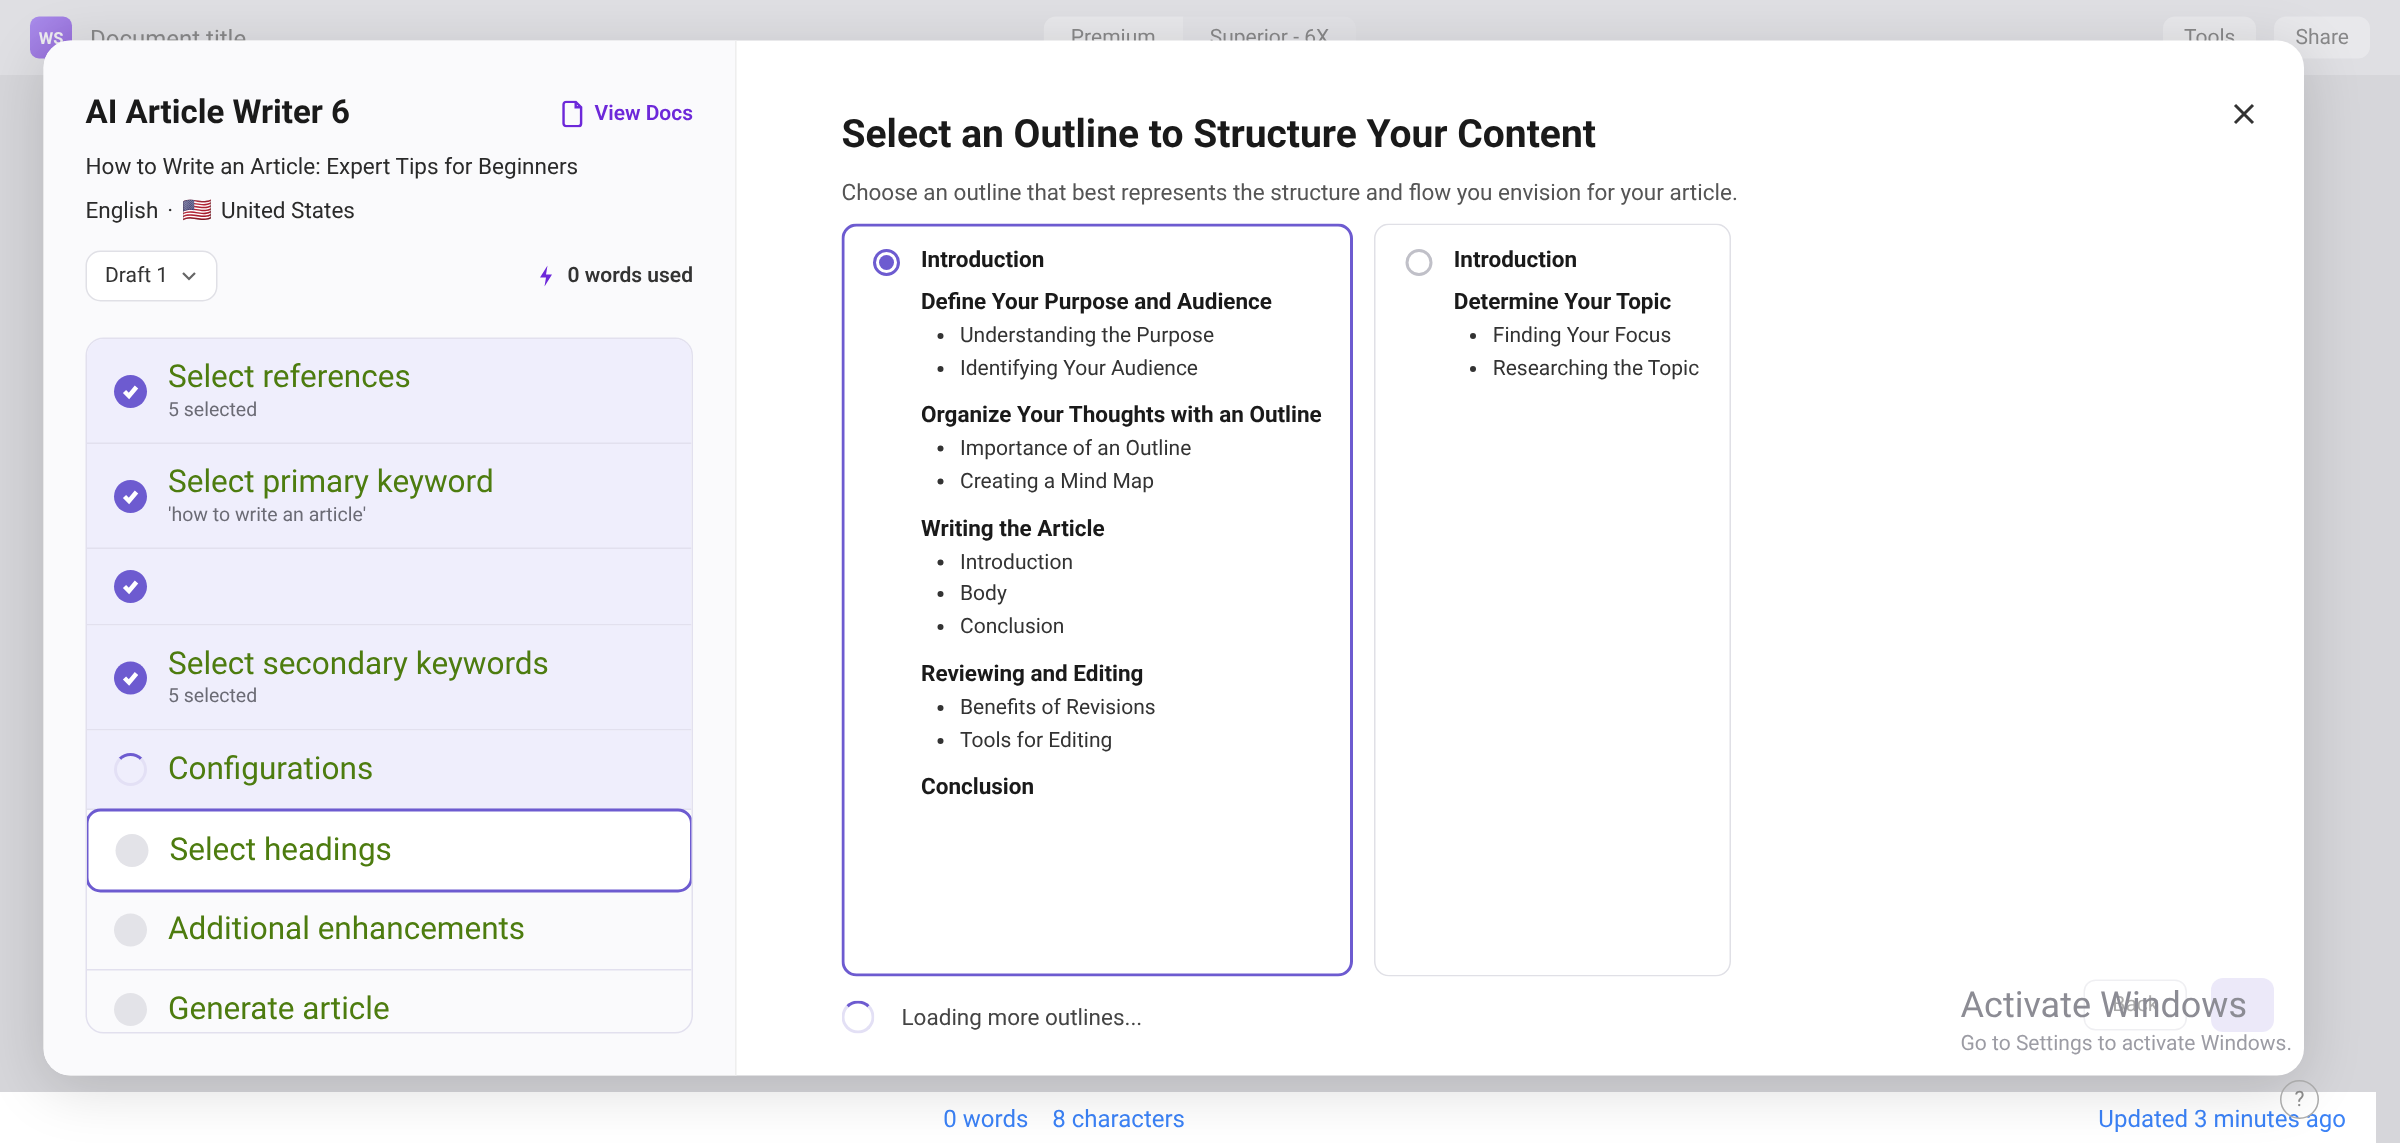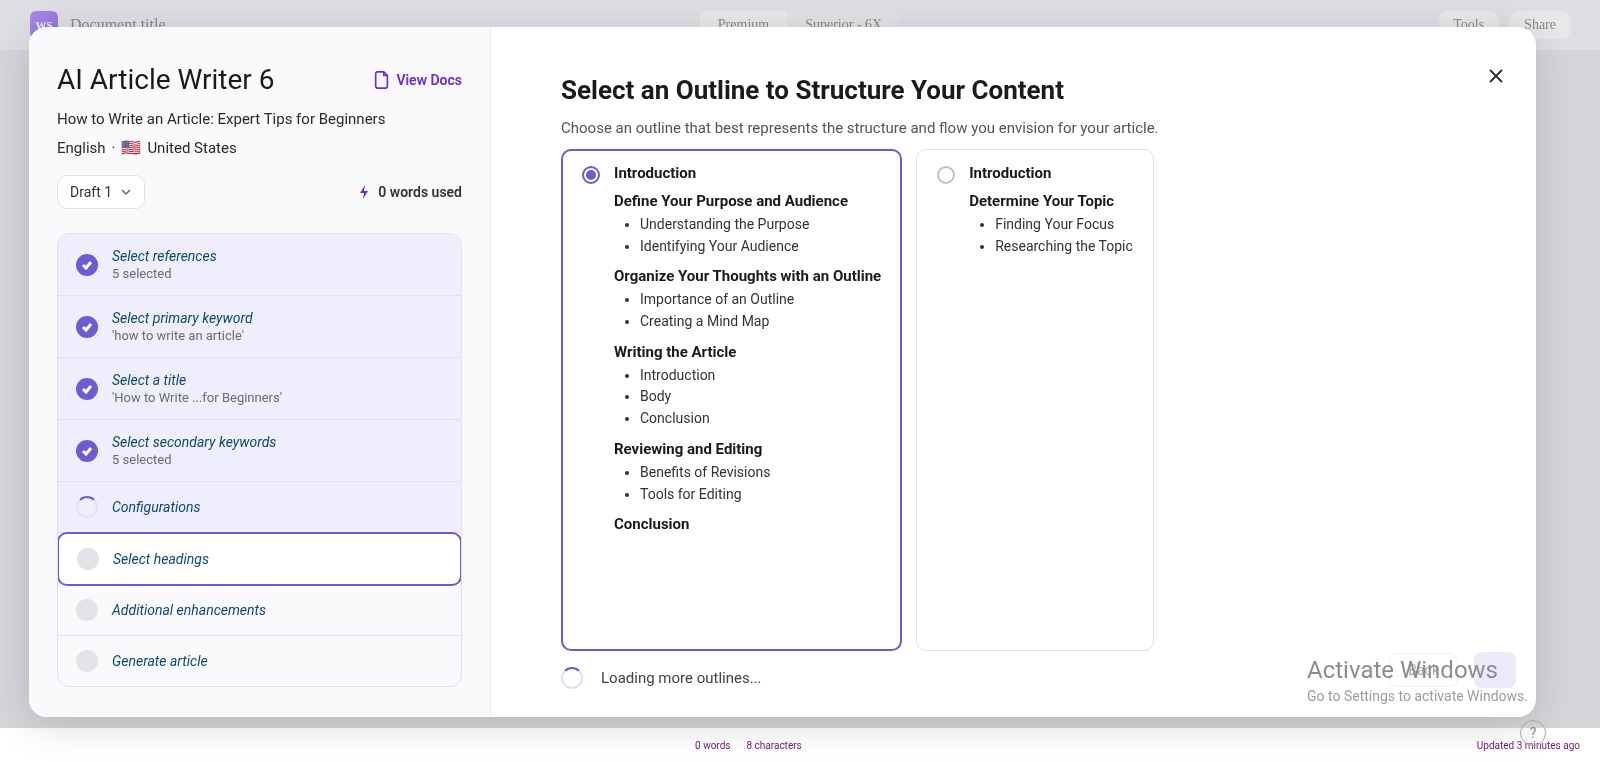--- a/index.html
+++ b/index.html
@@ -4,59 +4,59 @@
   <style>
     * { margin: 0; padding: 0; box-sizing: border-box; }
     body { font-family: -apple-system, BlinkMacSystemFont, 'Segoe UI', Roboto, sans-serif; background: #d0d0d0; width: 1600px; height: 762px; position: relative; overflow: hidden; }
     
     .backdrop {
       position: absolute; top: 0; left: 0; right: 0; bottom: 0;
       background: #d6d6da;
     }
     .bg-header {
       position: absolute; top: 0; left: 0; right: 0; height: 50px;
-      display: flex; align-items: center; padding: 0 30px;
-      background: #e5e5e9; opacity: 0.6; font-family: Liberation Serif, serif;
+      display: flex; align-items: center; padding: 0 20px;
+      background: #e5e5e9; opacity: 0.6;
     }
     .bg-logo {
       width: 28px; height: 28px; background: linear-gradient(135deg,#8b5cf6,#6d28d9);
       border-radius: 6px; display: flex; align-items: center; justify-content: center;
       color: #fff; font-size: 11px; font-weight: 700;
     }
     .bg-title { margin-left: 12px; color: #555; font-size: 16px; }
     .bg-center { position: absolute; left: 50%; transform: translateX(-50%); display: flex; gap: 0; }
     .bg-pill { padding: 6px 18px; font-size: 14px; color: #555; background: #f5f5f7; border-radius: 8px 0 0 8px; }
     .bg-pill.right { border-radius: 0 8px 8px 0; background: #ebebef; }
     .bg-right { margin-left: auto; display: flex; gap: 12px; }
     .bg-btn { padding: 6px 14px; background: #f5f5f7; border-radius: 8px; color: #555; font-size: 14px; }
     .bg-footer {
-      position: absolute; bottom: 0; left: 0; right: 0; height: 34px;
+      position: absolute; bottom: 0; left: 0; right: 16px; height: 34px;
       display: flex; align-items: center; padding: 0 20px;
-      background: #fff; font-size: 10px; color: #701a75;
+      background: #fff; font-size: 16px; color: #3b82f6;
     }
     .bg-footer .center { margin-left: auto; margin-right: auto; display: flex; gap: 16px; }
     .bg-footer .right { }
 
     .modal {
       position: absolute; top: 27px; left: 29px; right: 64px; bottom: 45px;
       background: #fff; border-radius: 18px; display: flex; overflow: hidden;
       box-shadow: 0 8px 40px rgba(0,0,0,0.15);
     }
     .close-btn {
       position: absolute; top: 62px; right: 90px; z-index: 50;
       width: 28px; height: 28px; cursor: pointer; display: flex; align-items: center; justify-content: center;
     }
     .close-btn svg { width: 20px; height: 20px; stroke: #333; stroke-width: 2; }
 
     .sidebar {
       width: 462px; background: #fafafc; padding: 36px 28px 28px 28px;
       border-right: 1px solid #eee; display: flex; flex-direction: column;
     }
     .sb-head-row { display: flex; justify-content: space-between; align-items: center; }
-    .sb-title { font-size: 28px; font-weight: 400; color: #1a1a1a; }
+    .sb-title { font-size: 22px; font-weight: 700; color: #1a1a1a; }
     .view-docs { display: inline-flex; align-items: center; gap: 6px; color: #6d28d9; font-size: 14px; font-weight: 600; cursor: pointer; }
     .view-docs svg { width: 16px; height: 18px; stroke: #6d28d9; stroke-width: 1.8; fill: none; }
     .sb-subtitle { margin-top: 14px; font-size: 15px; color: #2a2a2a; }
     .sb-loc { margin-top: 10px; font-size: 15px; color: #2a2a2a; display: flex; align-items: center; gap: 6px; }
     .flag { display: inline-block; font-size: 16px; }
     .sb-row2 { margin-top: 18px; display: flex; justify-content: space-between; align-items: center; }
     .draft-dd { border: 1px solid #e0e0e6; border-radius: 10px; padding: 8px 12px; display: inline-flex; align-items: center; gap: 8px; font-size: 14px; color: #333; cursor: pointer; background: #fff; }
     .chev { width: 12px; height: 12px; }
     .words-used { display: inline-flex; align-items: center; gap: 6px; font-size: 14px; color: #333; font-weight: 600; }
     .words-used svg { width: 14px; height: 14px; fill: #6d28d9; }
@@ -67,21 +67,21 @@
     .step.done { background: #efeefc; }
     .step.progress { background: #efeefc; }
     .step.current { background: #fff; border: 2px solid #6d5bd0; border-radius: 10px; margin: -1px; position: relative; z-index: 2; }
     .step-status { width: 22px; height: 22px; border-radius: 50%; display: flex; align-items: center; justify-content: center; flex-shrink: 0; }
     .step-status.check { background: #6d5bd0; color: #fff; }
     .step-status.check svg { width: 12px; height: 12px; stroke: #fff; stroke-width: 3; fill: none; }
     .step-status.spinner { border: 2.5px solid #e3e0f5; border-top-color: #6d5bd0; animation: spin 1s linear infinite; }
     .step-status.empty { background: #e3e3e8; }
     @keyframes spin { to { transform: rotate(360deg); } }
     .step-text { display: flex; flex-direction: column; gap: 2px; }
-    .step-label { font-size: 14px; color: #0c4a6e; font-style: italic; }
+    .step-label { font-size: 21px; color: #4d7c0f; }
     .step-sub { font-size: 13px; color: #6b6b75; }
 
     .main { flex: 1; padding: 48px 32px 28px 70px; display: flex; flex-direction: column; overflow: hidden; position: relative; }
     .m-title { font-size: 26px; font-weight: 700; color: #1a1a1a; }
     .m-sub { margin-top: 14px; font-size: 15px; color: #555; }
     .outlines { margin-top: 12px; flex: 1; overflow-y: auto; display: flex; flex-direction: row; gap: 14px; padding-right: 6px; }
     .outlines::-webkit-scrollbar { width: 10px; }
     .outlines::-webkit-scrollbar-thumb { background: #d0d0d8; border-radius: 5px; }
     .outline-card { border: 1px solid #e0e0e6; border-radius: 10px; padding: 14px 20px 16px 20px; display: flex; gap: 14px; cursor: pointer; }
     .outline-card.selected { border: 2px solid #6d5bd0; padding: 13px 19px 15px 19px; }
@@ -193,24 +193,20 @@
             <div class="step-label">Select primary keyword</div>
             <div class="step-sub">'how to write an article'</div>
           </div>
         </div>
         <div class="step done">
           <div class="step-status check">
             <svg viewBox="0 0 12 12">
               <path d="M2 6l3 3 5-6"></path>
             </svg>
           </div>
-          <div class="step-text">
-            <div class="step-label">Select a title</div>
-            <div class="step-sub">'How to Write ...for Beginners'</div>
-          </div>
         </div>
         <div class="step done">
           <div class="step-status check">
             <svg viewBox="0 0 12 12">
               <path d="M2 6l3 3 5-6"></path>
             </svg>
           </div>
           <div class="step-text">
             <div class="step-label">Select secondary keywords</div>
             <div class="step-sub">5 selected</div>

